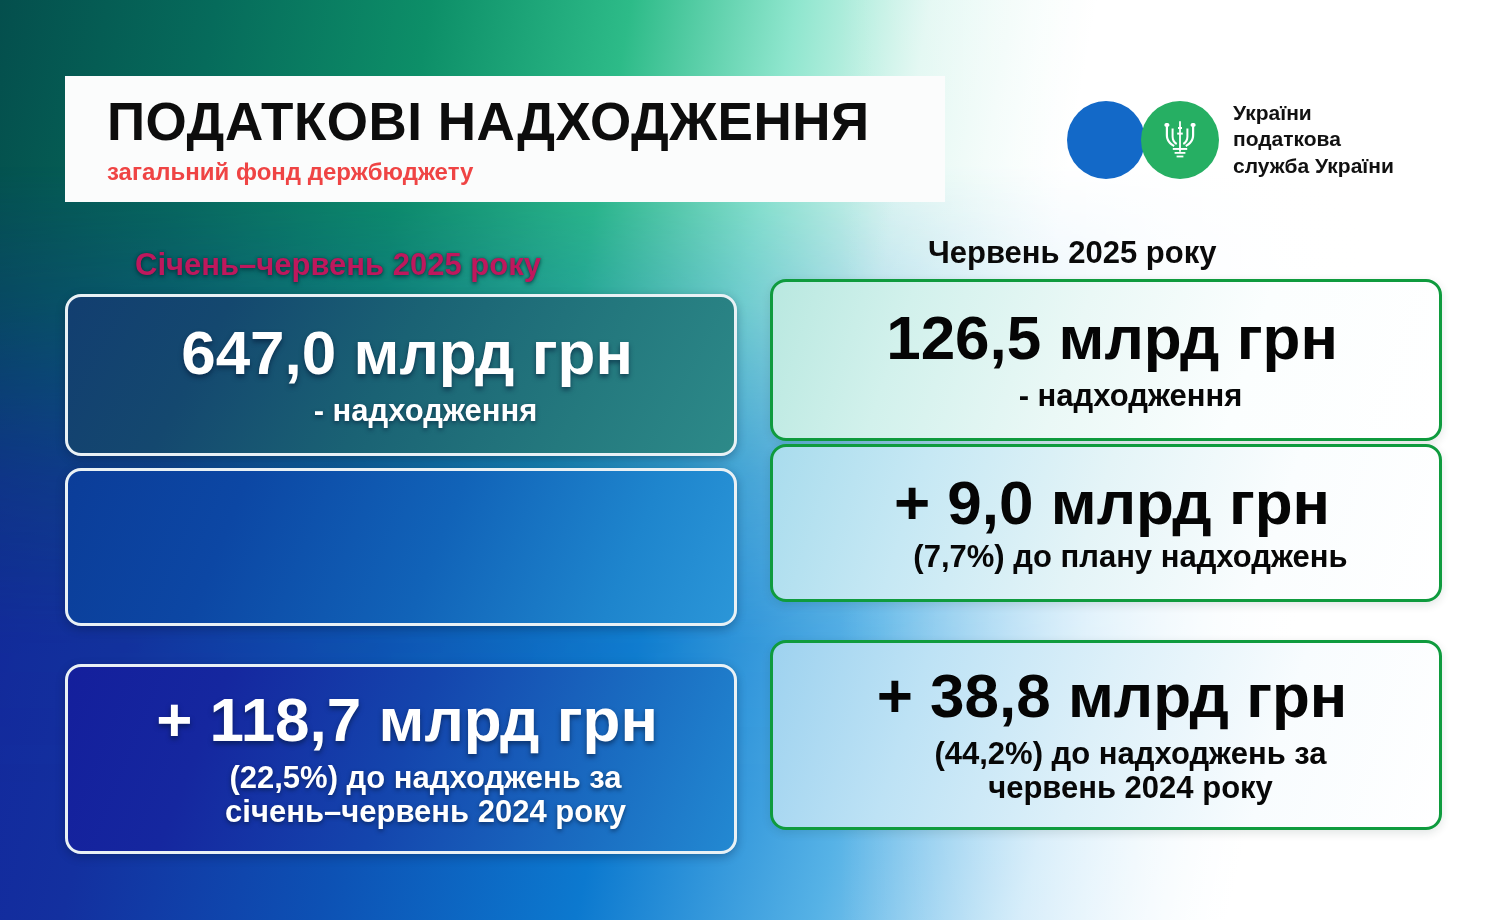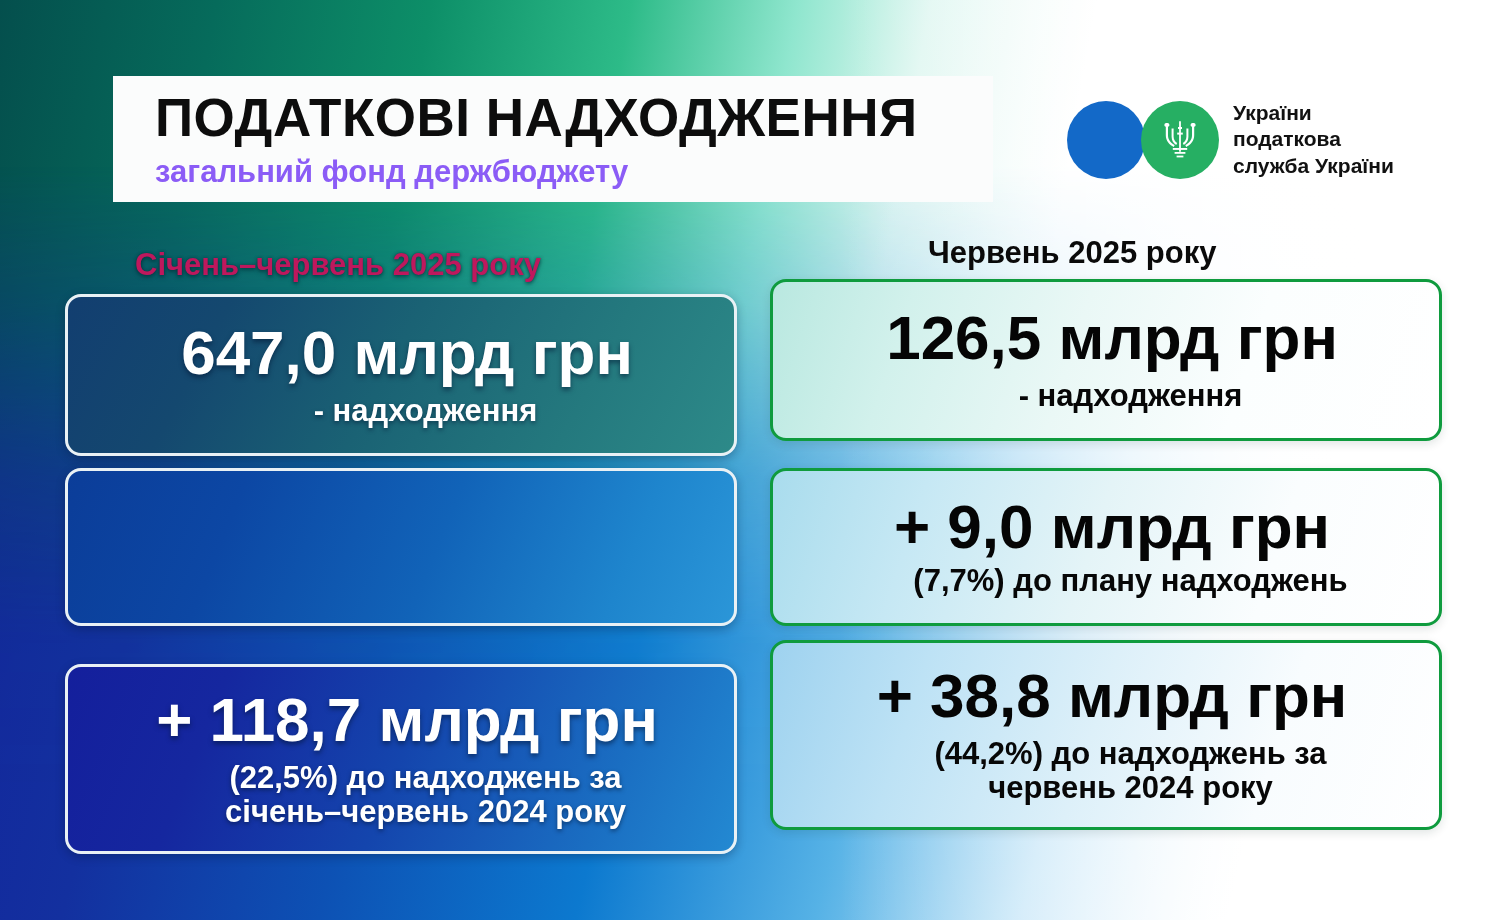--- a/index.html
+++ b/index.html
@@ -36,28 +36,28 @@
   }
 
   
   #page{position:absolute;inset:0;z-index:2;}
 
   
   .title-card{
     position:absolute;left:65px;top:76px;width:880px;height:126px;
     background:#fbfcfc;
     display:flex;flex-direction:column;justify-content:center;
-    padding:0 0 0 42px;box-sizing:border-box;margin-left:48px;
+    padding:0 0 0 42px;box-sizing:border-box;
   }
   .title-main{
     font-size:53px;font-weight:700;color:#0d0d0d;letter-spacing:.5px;
     line-height:1;white-space:nowrap;
   }
   .title-sub{
-    font-size:31px;font-weight:700;color:#8b5cf6;
+    font-size:24px;font-weight:700;color:#ef4444;
     line-height:1;margin-top:12px;white-space:nowrap;
   }
 
   
   .logo{position:absolute;left:1067px;top:100px;display:flex;align-items:center;}
   .logo-marks{position:relative;width:152px;height:78px;flex:none;}
   .circ{position:absolute;top:0;width:78px;height:78px;border-radius:50%;}
   .circ-blue{left:0;background:#1369c8;}
   .circ-green{left:74px;background:#26af63;display:flex;align-items:center;justify-content:center;}
   .logo-text{
@@ -102,21 +102,21 @@
 
   
   .card-r{
     left:770px;width:672px;border:3px solid #0f9b3e;
     box-shadow:0 3px 10px rgba(0,40,30,.12);
   }
   .card-r .big{color:#050505;font-weight:700;line-height:1;}
   .card-r .small{color:#070707;font-weight:700;line-height:1.1;}
   .card-r1{top:279px;height:162px;
     background:linear-gradient(108deg,#b9e8e0 0%,#d2f1ec 20%,#eaf8f6 45%,#fbfefe 70%,#ffffff 100%);}
-  .card-r2{top:468px;height:158px;
+  .card-r2{top:444px;height:158px;
     background:linear-gradient(108deg,#a9dced 0%,#c6e8f4 22%,#e4f4f7 48%,#fafdfe 74%,#ffffff 100%);}
   .card-r3{top:640px;height:190px;
     background:linear-gradient(108deg,#9ed2ef 0%,#bde2f5 22%,#ddf0f9 48%,#f8fcfe 74%,#ffffff 100%);}
 
   
   .big{font-size:62px;white-space:nowrap;}
   .small{font-size:31px;margin-left:37px;}
 
   .pad-l{padding:0 26px 0 38px;}
   .pad-r{padding:0 26px 0 38px;}

